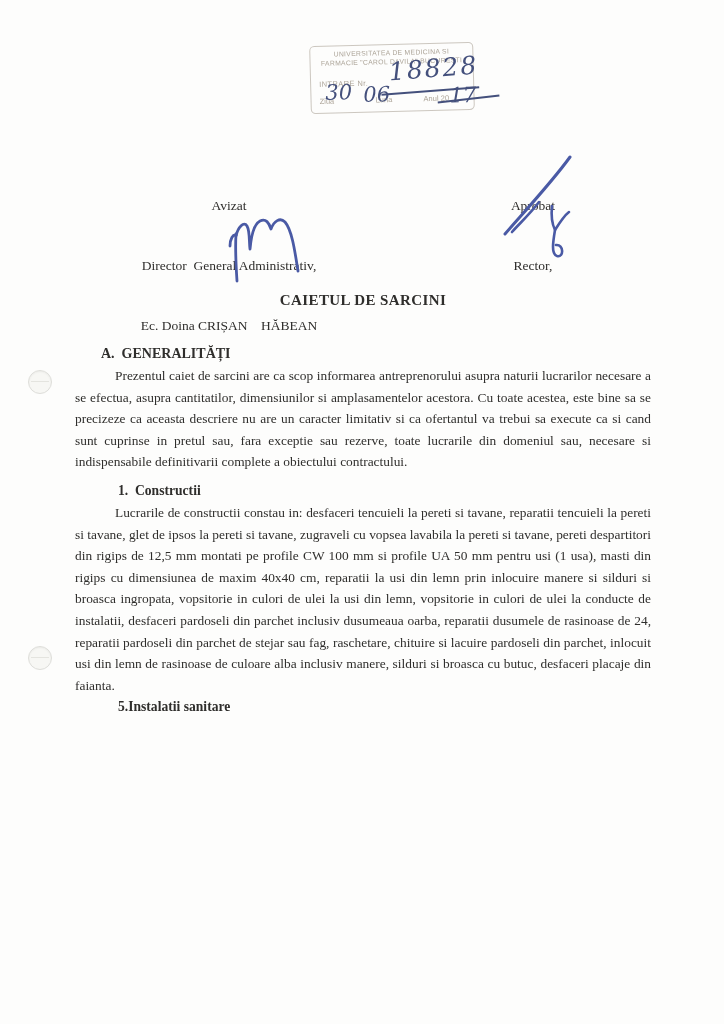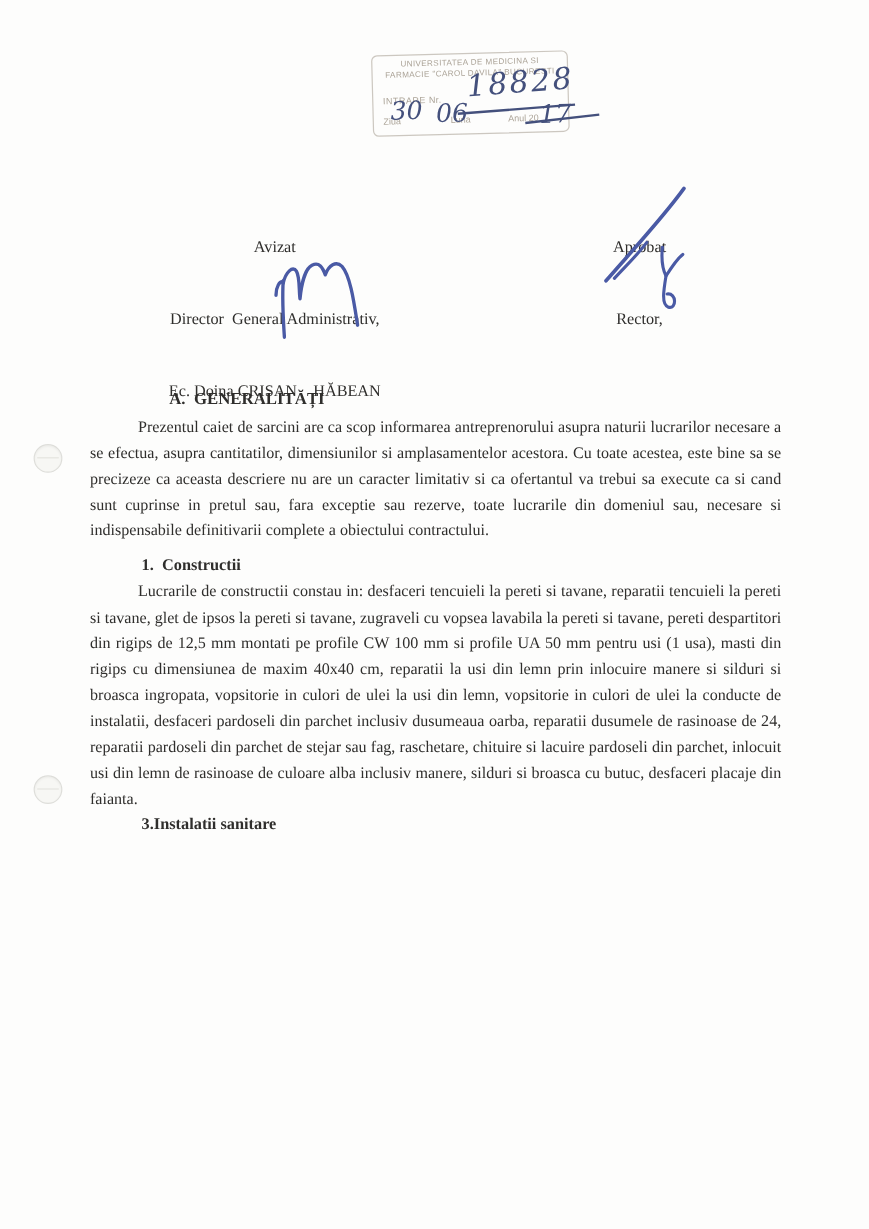--- a/index.html
+++ b/index.html
@@ -66,21 +66,21 @@
   .approval-right { left: 440px; width: 186px; }
 
   .signature-svg { position: absolute; }
   .sig-left  { left: 224px; top: 214px; }
   .sig-right { left: 494px; top: 144px; }
   .sig-stroke { fill: none; stroke: #4a5aa5; stroke-linecap: round; stroke-linejoin: round; }
 
   
   .content { position: absolute; left: 75px; top: 290px; width: 576px; }
   .doc-title { text-align: center; font-weight: bold; font-size: 15px; letter-spacing: 0.4px; line-height: 20px; }
-  .sec-heading { font-weight: bold; font-size: 14px; line-height: 22px; margin-left: 66px; white-space: pre-wrap; }
+  .sec-heading { font-weight: bold; font-size: 14px; line-height: 22px; margin-left: 26px; white-space: pre-wrap; }
   .sec-a { margin-top: 33px; }
   .sec-b { margin-top: 12px; }
   .sub-heading { font-weight: bold; font-size: 13.6px; line-height: 22px; margin-left: 43px; white-space: pre-wrap; }
   .sub-1 { margin-top: 7px; }
   .para {
     margin: 0;
     font-size: 13.4px;
     line-height: 21.6px;
     text-align: justify;
     text-indent: 40px;
@@ -131,24 +131,25 @@
   </svg>
 
   <svg class="signature-svg sig-right" width="110" height="120" viewBox="0 0 110 120">
     <path class="sig-stroke" stroke-width="3" d="M76,13 C58,38 30,68 11,90"></path>
     <path class="sig-stroke" stroke-width="2.6" d="M45,58 C36,70 25,80 18,88"></path>
     <path class="sig-stroke" stroke-width="2.6" d="M58,62 C57,72 58,80 61,86 C66,78 71,71 75,68"></path>
     <path class="sig-stroke" stroke-width="2.6" d="M61,86 C59,98 57,110 63,112 C70,114 70,100 62,101"></path>
   </svg>
 
   <div class="content">
+    <div class="doc-title">CAIETUL DE SARCINI</div>
 
     <div class="sec-heading sec-a">A.  GENERALITĂȚI</div>
     <p class="para">Prezentul caiet de sarcini are ca scop informarea antreprenorului asupra naturii lucrarilor necesare a se efectua, asupra cantitatilor, dimensiunilor si amplasamentelor acestora. Cu toate acestea, este bine sa se precizeze ca aceasta descriere nu are un caracter limitativ si ca ofertantul va trebui sa execute ca si cand sunt cuprinse in pretul sau, fara exceptie sau rezerve, toate lucrarile din domeniul sau, necesare si indispensabile definitivarii complete a obiectului contractului.</p>
 
 
     <div class="sub-heading sub-1">1.  Constructii</div>
     <p class="para">Lucrarile de constructii constau in: desfaceri tencuieli la pereti si tavane, reparatii tencuieli la pereti si tavane, glet de ipsos la pereti si tavane, zugraveli cu vopsea lavabila la pereti si tavane, pereti despartitori din rigips de 12,5 mm montati pe profile CW 100 mm si profile UA 50 mm pentru usi (1 usa), masti din rigips cu dimensiunea de maxim 40x40 cm, reparatii la usi din lemn prin inlocuire manere si silduri si broasca ingropata, vopsitorie in culori de ulei la usi din lemn, vopsitorie in culori de ulei la conducte de instalatii, desfaceri pardoseli din parchet inclusiv dusumeaua oarba, reparatii dusumele de rasinoase de 24, reparatii pardoseli din parchet de stejar sau fag, raschetare, chituire si lacuire pardoseli din parchet, inlocuit usi din lemn de rasinoase de culoare alba inclusiv manere, silduri si broasca cu butuc, desfaceri placaje din faianta.</p>
 
-    <div class="sub-heading">3.Instalatii sanitare</div>
+    <div class="sub-heading">5.Instalatii sanitare</div>
   </div>
 
 </div>
 
 </body></html>

